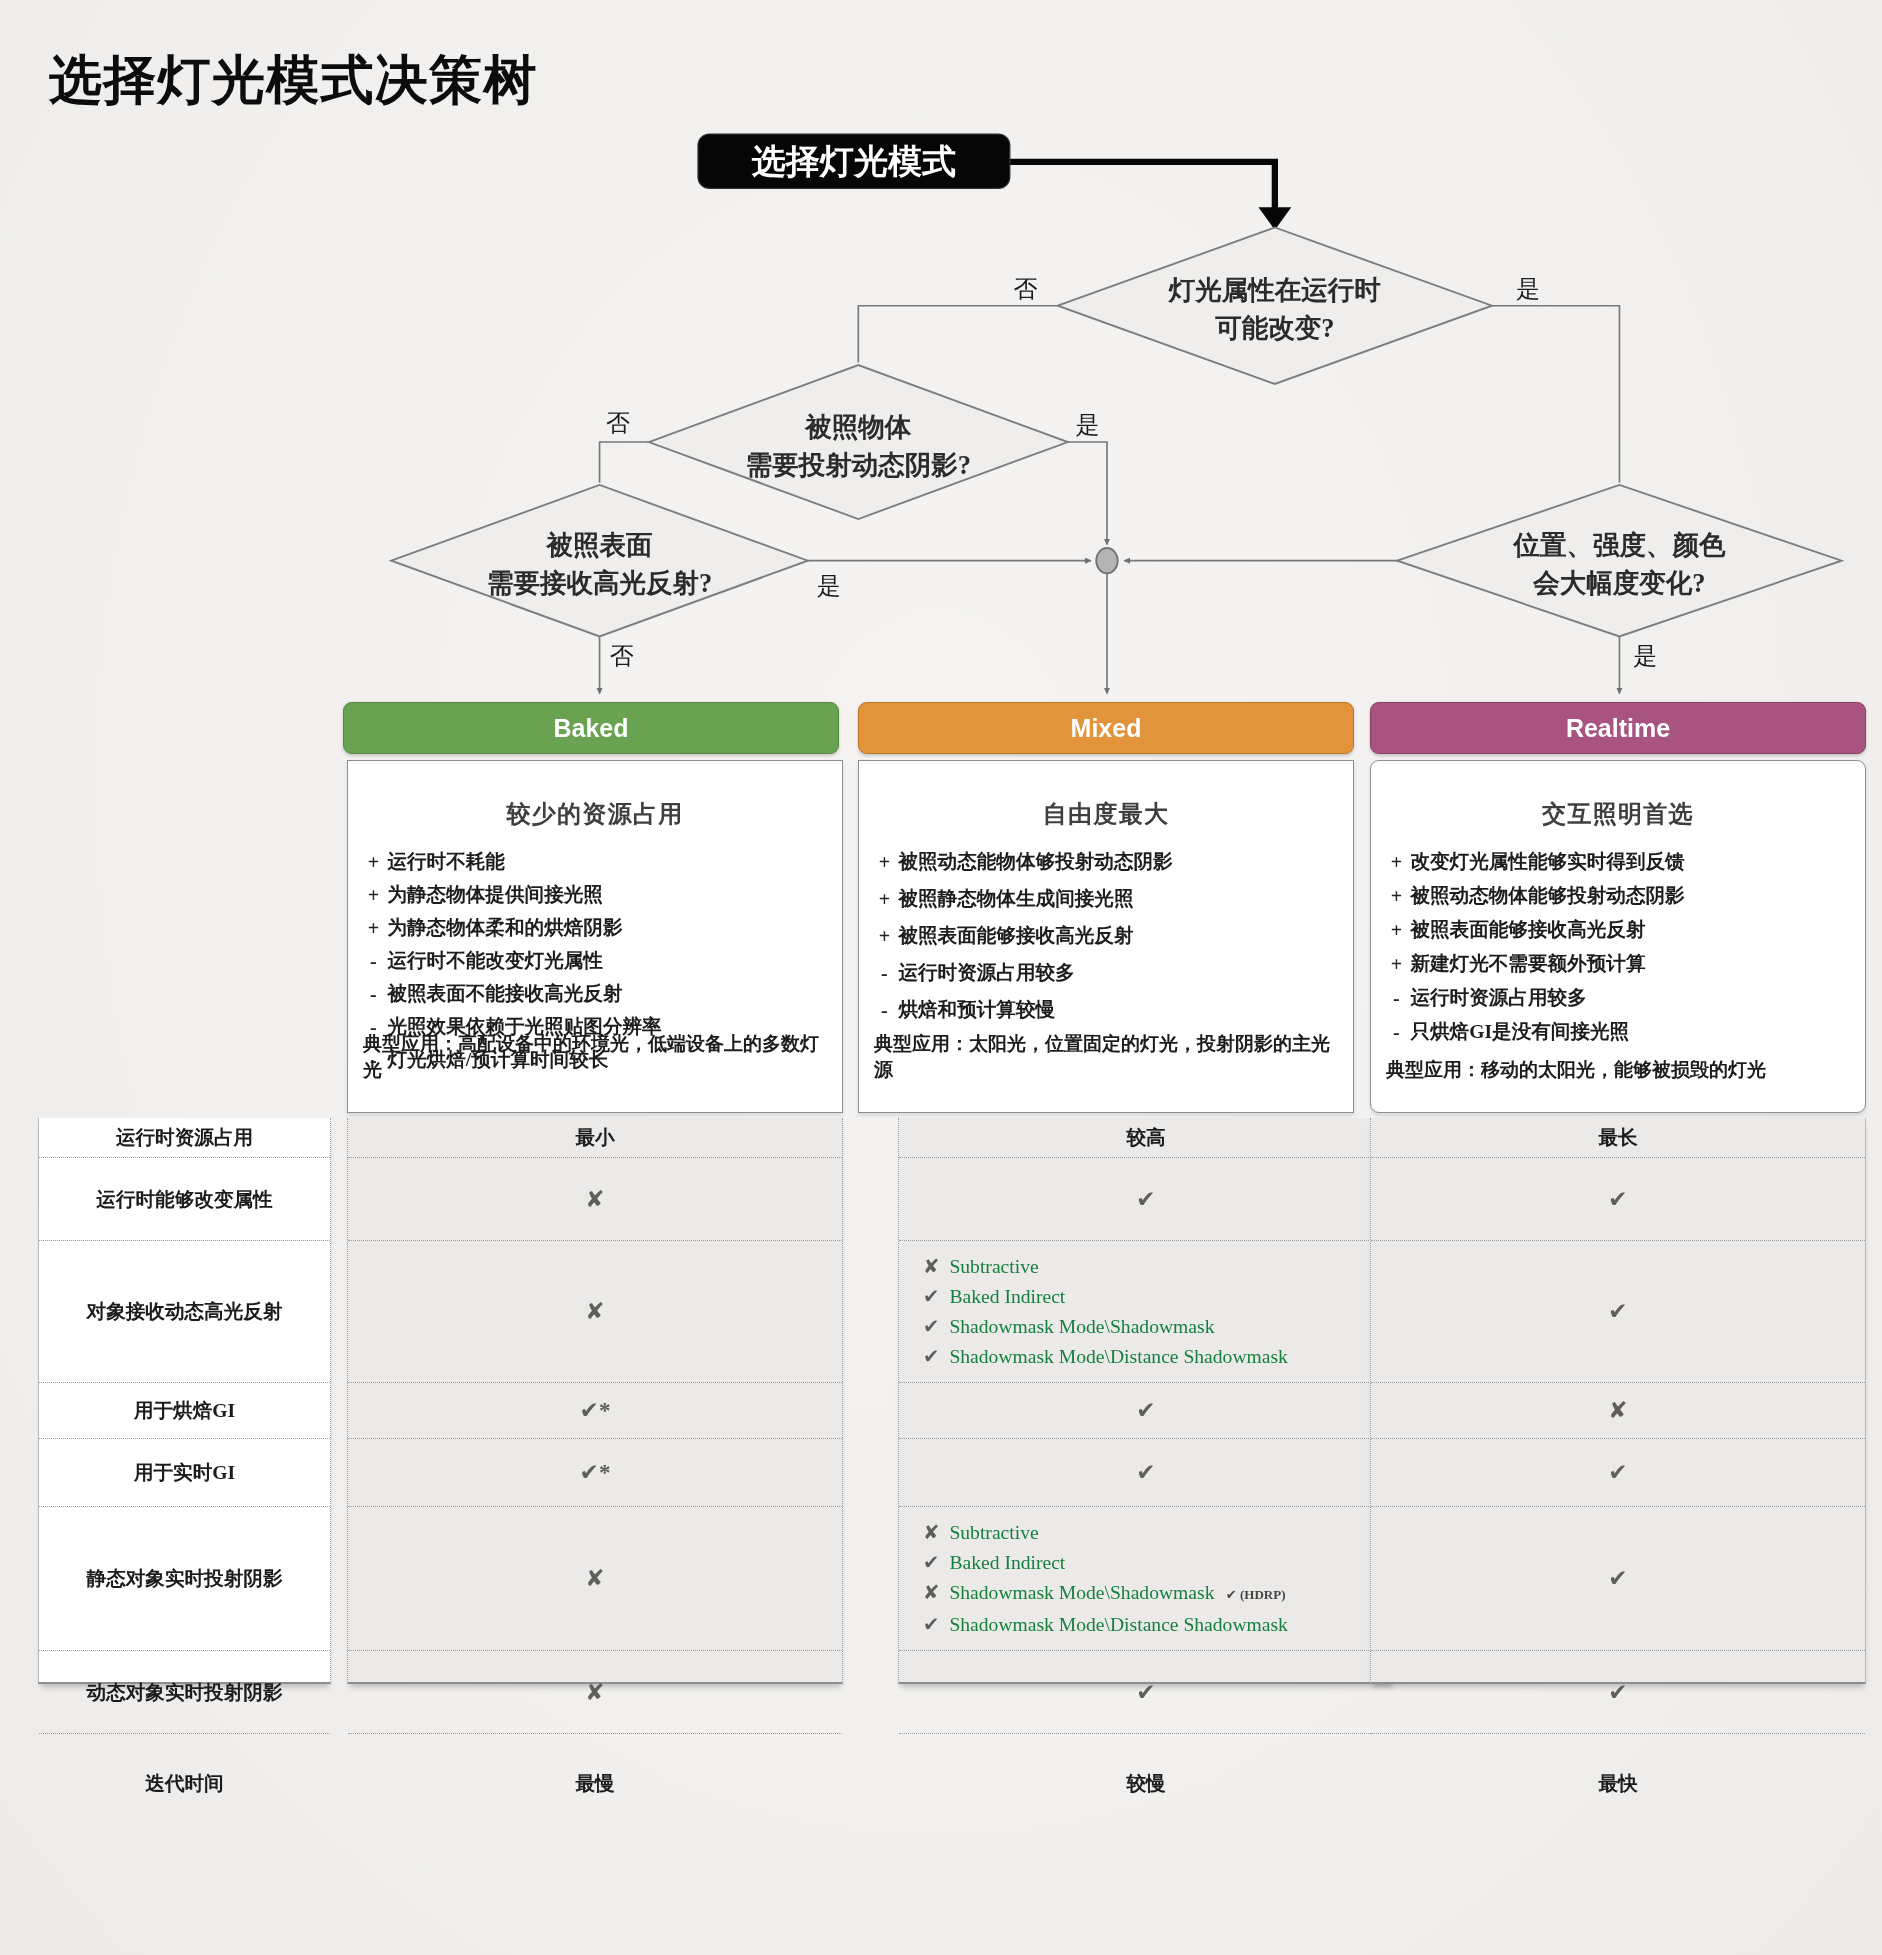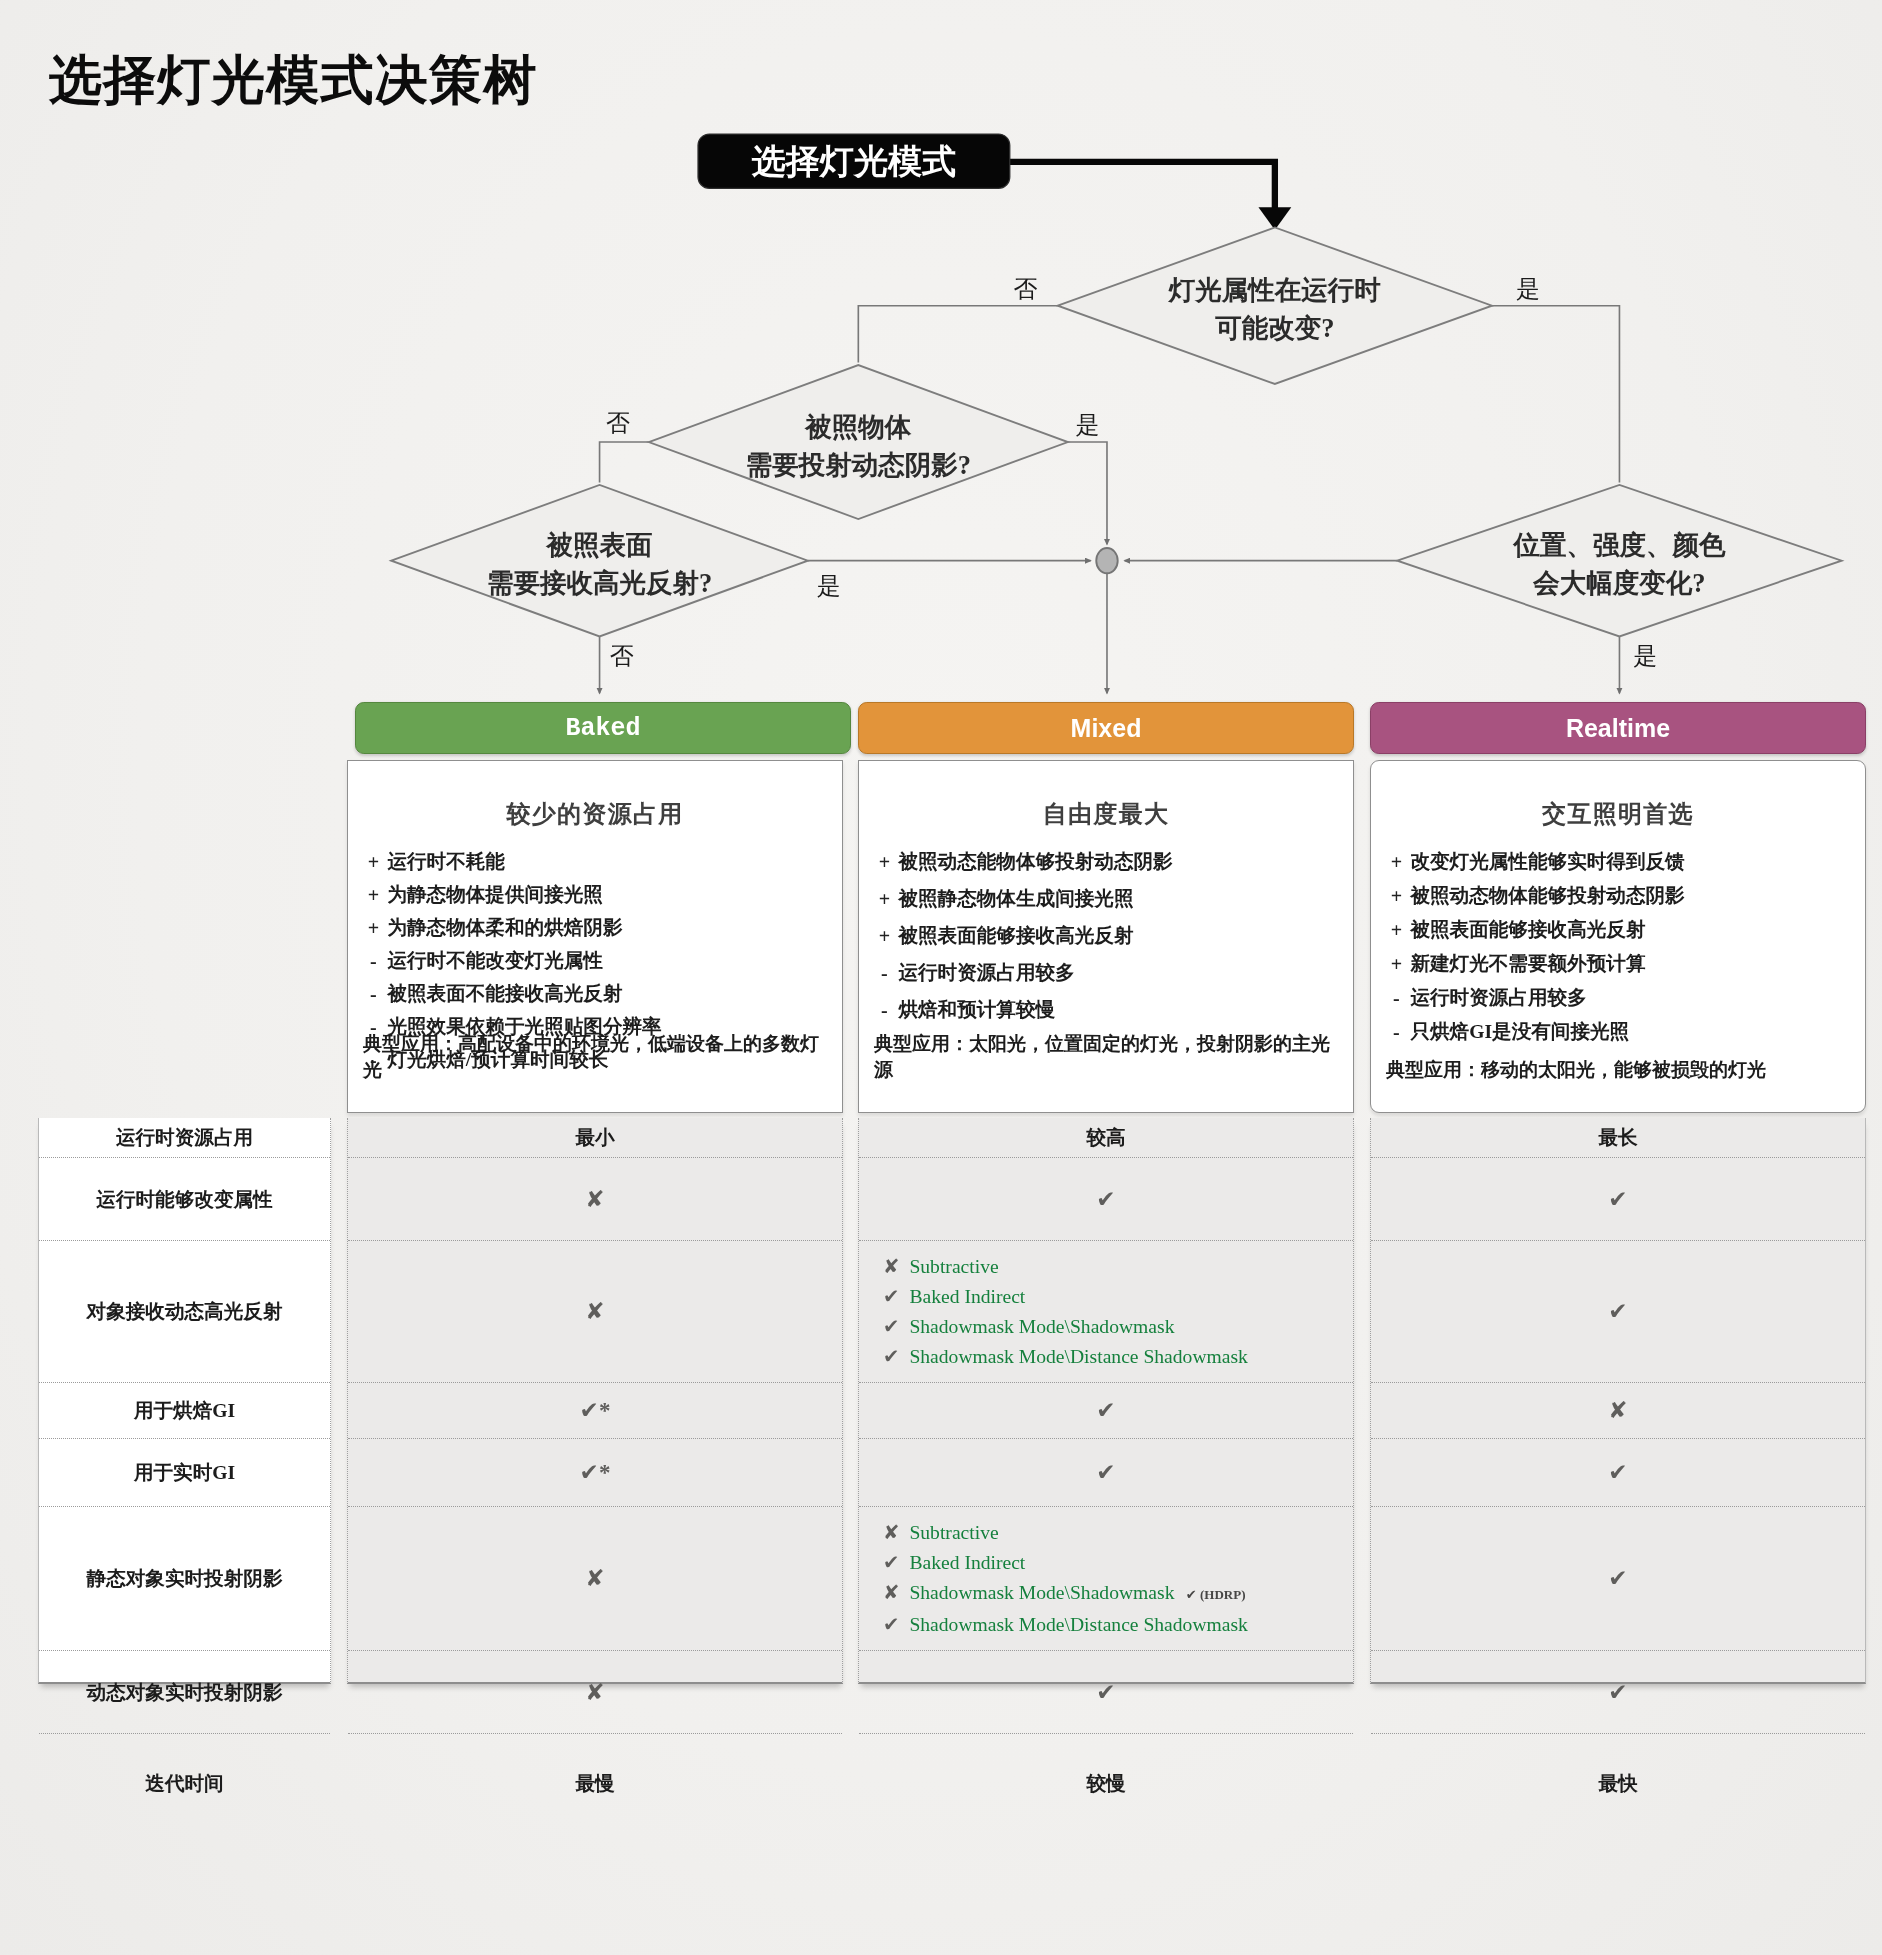--- a/index.html
+++ b/index.html
@@ -30,21 +30,21 @@
   
   .mode-header{
     position:absolute;top:702px;height:52px;width:496px;
     border-radius:8.8px;border:1.9px solid rgba(0,0,0,0.25);
     display:flex;align-items:center;justify-content:center;
     font-family:"Liberation Sans","DejaVu Sans",sans-serif;
     font-size:25px;font-weight:bold;color:#ffffff;
     box-shadow:0 1.9px 3.2px rgba(0,0,0,0.18);
     box-sizing:border-box;
   }
-  .hdr-baked{left:355px;background:#69a352;border-color:#55873f;font-family:Liberation Mono, monospace;}
+  .hdr-baked{left:343px;background:#69a352;border-color:#55873f;}
   .hdr-mixed{left:858px;background:#e2943a;border-color:#b97827;}
   .hdr-realtime{left:1370px;background:#a85380;border-color:#8a3f66;}
   
   .card{
     position:absolute;top:760px;height:353px;width:496px;
     background:#ffffff;border:1.3px solid #8f8f8f;box-sizing:border-box;
     box-shadow:0 2.5px 3.8px rgba(0,0,0,0.10);
   }
   .card-baked{left:347px;}
   .card-mixed{left:858px;}
@@ -68,21 +68,21 @@
     box-sizing:border-box;
     border-bottom:2.5px solid #8d8d8d;
     box-shadow:0 5.7px 5.7px -2.5px rgba(0,0,0,0.22);
   }
   .col-labels{
     left:38px;width:293px;background:#ffffff;
     border-left:1.3px solid #b9b9b9;border-right:1.9px dotted #9f9f9f;
   }
   .col-data{background:#ebeae9;border-left:1.9px dotted #9f9f9f;border-right:1.9px dotted #9f9f9f;}
   .col-baked{left:347px;width:496px;}
-  .col-mixed{left:858px;width:496px;}
+  .col-mixed{left:898px;width:496px;}
   .col-realtime{left:1370px;width:496px;border-right:1.3px solid #b9b9b9;}
   .tcell{
     display:flex;align-items:center;justify-content:center;
     border-bottom:1.9px dotted #9b9b9b;box-sizing:border-box;
     font-size:19.6px;font-weight:bold;color:#1c1c1c;text-align:center;
   }
   .tcell:last-child{border-bottom:none;}
   .mark{
     font-family:"Liberation Serif","DejaVu Sans",serif;
     font-size:23px;font-weight:bold;color:#5f5e5c;

